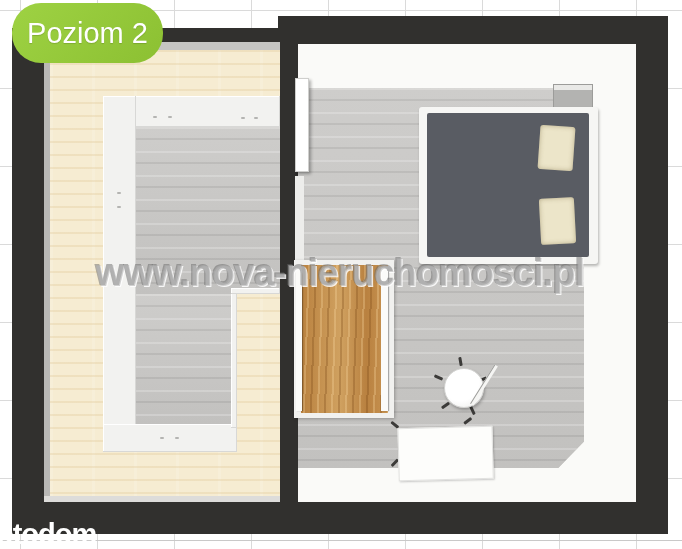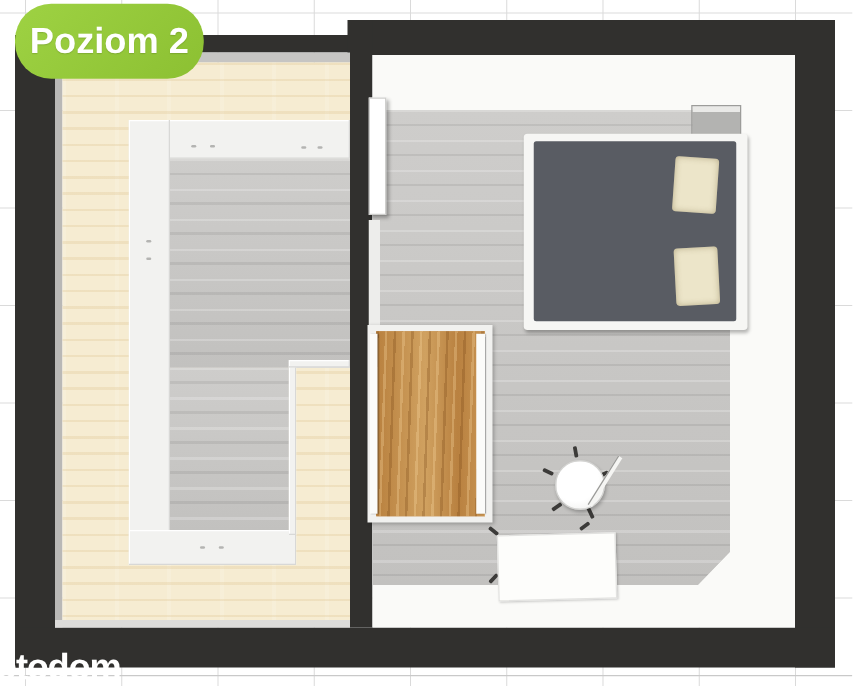--- a/index.html
+++ b/index.html
@@ -26,21 +26,21 @@
   .dot{position:absolute;width:4px;height:2px;background:#b4b4b2;border-radius:1px;}
   .wood{background-color:#c28c4f;
     background-image:
       repeating-linear-gradient(92deg, rgba(122,72,22,.30) 0 2px, rgba(0,0,0,0) 2px 7px, rgba(255,224,170,.28) 7px 9px, rgba(0,0,0,0) 9px 14px),
       linear-gradient(90deg,#b9813f,#d0a160 45%,#b98140 75%,#c89452);}
   .leg{position:absolute;background:#3c3b39;width:9px;height:3px;border-radius:1px;}
   
   .badge{position:absolute;left:12px;top:3px;width:151px;height:60px;
     background:linear-gradient(135deg,#9ed243,#8cc032);
     display:flex;align-items:center;justify-content:center;
-    color:#ffffff;font-weight:bold;font-size:29px;z-index:90;
+    color:#ffffff;font-weight:normal;font-size:29px;z-index:90;
     text-shadow:0 1px 1px rgba(0,0,0,.15);border-radius:29px;}
   .watermark{position:absolute;left:30px;top:252px;width:620px;text-align:center;
     font-weight:bold;font-size:38px;letter-spacing:-1px;z-index:80;
     color:rgba(175,175,175,.58);
     text-shadow:-1px -1px 0 rgba(105,105,105,.5), 1px 1px 0 rgba(255,255,255,.85);}
   .brand{position:absolute;left:-4px;top:518px;font-weight:bold;font-size:29px;
     letter-spacing:-1px;color:#ffffff;z-index:95;}
   .ruler{position:absolute;left:0;top:540px;width:682px;height:1px;background:#c9c9c9;z-index:5;}
 </style>
 </head>
@@ -113,15 +113,16 @@
     <div class="leg" style="left:76px;top:5px;transform:rotate(-35deg);"></div>
     <div class="leg" style="left:2px;top:45px;transform:rotate(-45deg);"></div>
     <div class="leg" style="left:94px;top:58px;transform:rotate(25deg);"></div>
     <div class="abs" style="left:10px;top:12px;width:93px;height:51px;background:#fdfdfb;border:1px solid #e2e2e0;box-shadow:1px 1px 2px rgba(0,0,0,.2);"></div>
   </div>
 
   <div class="ruler"></div>
   <div class="badge">
     <span>Poziom 2</span>
   </div>
+  <div class="watermark">www.nova-nieruchomosci.pl</div>
   <div class="brand">otodom</div>
 
 </div>
 
 </body></html>

